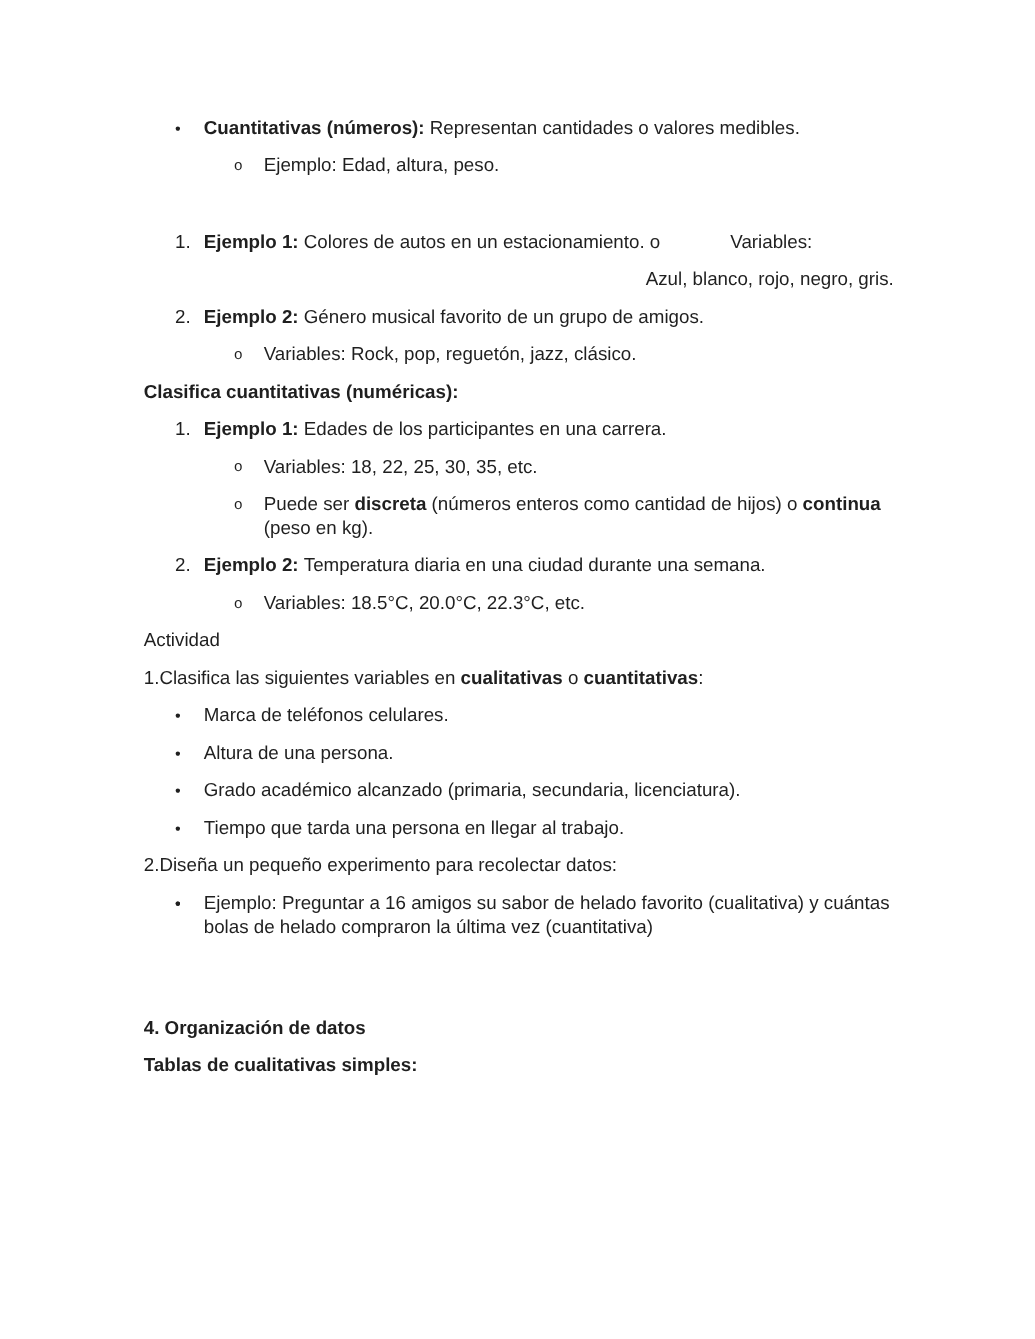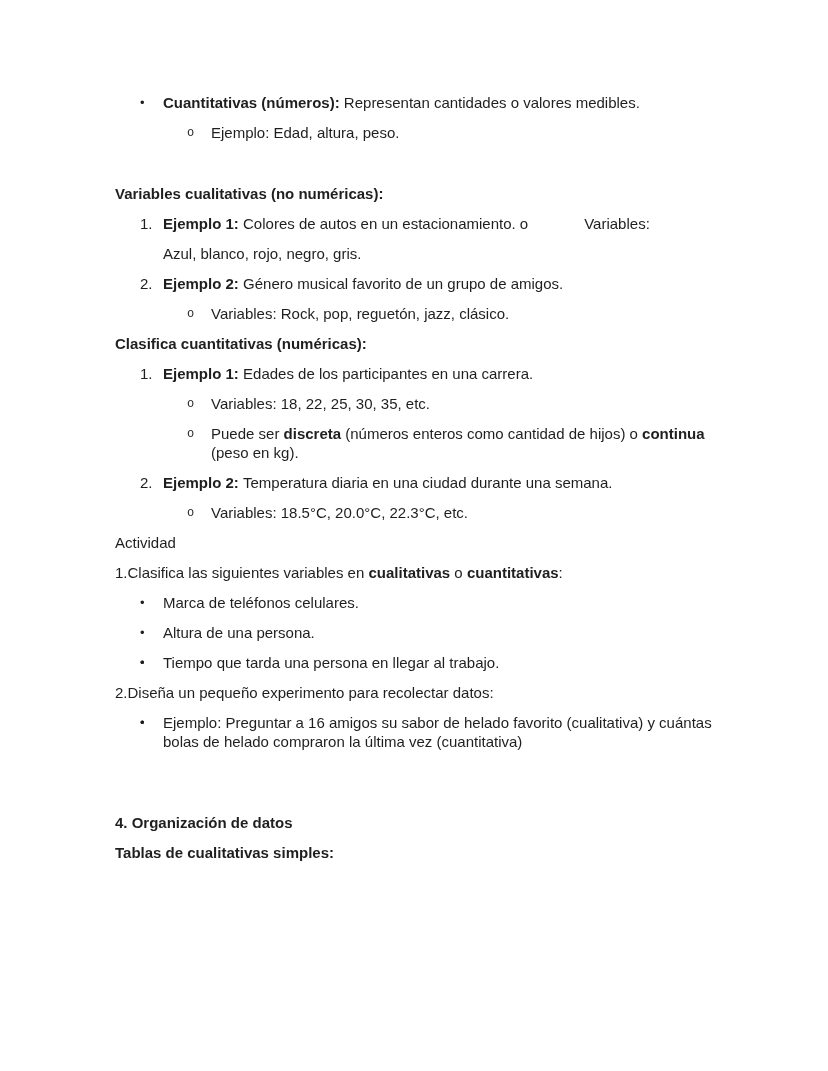--- a/index.html
+++ b/index.html
@@ -22,48 +22,47 @@
   }
   .block { margin: 0 0 11px 0; }
   .heading { font-weight: bold; }
   .para { }
   .bold { font-weight: bold; }
   .l1 { position: relative; padding-left: 48px; }
   .l1 > .marker { position: absolute; left: 25px; top: 0; }
   .l1 > .marker.dot { font-size: 13px; }
   .l2 { position: relative; padding-left: 96px; }
   .l2 > .marker { position: absolute; left: 72px; top: 1px; font-family: "Liberation Mono", monospace; font-size: 12px; }
-  .cont { padding-left: 48px; }
+  .cont { padding-left: 48px; text-align: right; }
   .gap { height: 31px; margin: 0; }
   .gap-large { height: 51px; }
   .tab { display: inline-block; width: 56px; }
 </style>
 </head>
 <body>
 
 <div class="page">
     <div class="block l1"><span class="marker dot">•</span><span class="bold">Cuantitativas (números): </span><span>Representan cantidades o valores medibles.</span></div>
     <div class="block l2"><span class="marker">o</span><span>Ejemplo: Edad, altura, peso.</span></div>
     <div class="block gap"></div>
-    <div class="block heading"><span class="bold">Variables cualitativas (no numéricas):</span></div>
     <div class="block l1"><span class="marker">1.</span><span class="bold">Ejemplo 1: </span><span>Colores de autos en un estacionamiento. o</span><span class="tab"></span><span>Variables:</span></div>
     <div class="block cont"><span>Azul, blanco, rojo, negro, gris.</span></div>
     <div class="block l1"><span class="marker">2.</span><span class="bold">Ejemplo 2: </span><span>Género musical favorito de un grupo de amigos.</span></div>
     <div class="block l2"><span class="marker">o</span><span>Variables: Rock, pop, reguetón, jazz, clásico.</span></div>
     <div class="block heading"><span class="bold">Clasifica cuantitativas (numéricas):</span></div>
     <div class="block l1"><span class="marker">1.</span><span class="bold">Ejemplo 1: </span><span>Edades de los participantes en una carrera.</span></div>
     <div class="block l2"><span class="marker">o</span><span>Variables: 18, 22, 25, 30, 35, etc.</span></div>
     <div class="block l2"><span class="marker">o</span><span>Puede ser </span><span class="bold">discreta</span><span> (números enteros como cantidad de hijos) o </span><span class="bold">continua</span><span> (peso en kg).</span></div>
     <div class="block l1"><span class="marker">2.</span><span class="bold">Ejemplo 2: </span><span>Temperatura diaria en una ciudad durante una semana.</span></div>
     <div class="block l2"><span class="marker">o</span><span>Variables: 18.5°C, 20.0°C, 22.3°C, etc.</span></div>
     <div class="block para"><span>Actividad</span></div>
     <div class="block para"><span>1.Clasifica las siguientes variables en </span><span class="bold">cualitativas</span><span> o </span><span class="bold">cuantitativas</span><span>:</span></div>
     <div class="block l1"><span class="marker dot">•</span><span>Marca de teléfonos celulares.</span></div>
     <div class="block l1"><span class="marker dot">•</span><span>Altura de una persona.</span></div>
-    <div class="block l1"><span class="marker dot">•</span></div>
+    <div class="block l1"><span class="marker dot">•</span><span>Grado académico alcanzado (primaria, secundaria, licenciatura).</span></div>
     <div class="block l1"><span class="marker dot">•</span><span>Tiempo que tarda una persona en llegar al trabajo.</span></div>
     <div class="block para"><span>2.Diseña un pequeño experimento para recolectar datos:</span></div>
     <div class="block l1"><span class="marker dot">•</span></div>
     <div class="block l1"><span class="marker dot">•</span><span>Ejemplo: Preguntar a 16 amigos su sabor de helado favorito (cualitativa) y cuántas bolas de helado compraron la última vez (cuantitativa)</span></div>
     <div class="block gap gap-large"></div>
     <div class="block heading"><span class="bold">4. Organización de datos</span></div>
     <div class="block heading"><span class="bold">Tablas de cualitativas simples:</span></div>
   </div>
 
 </body></html>

